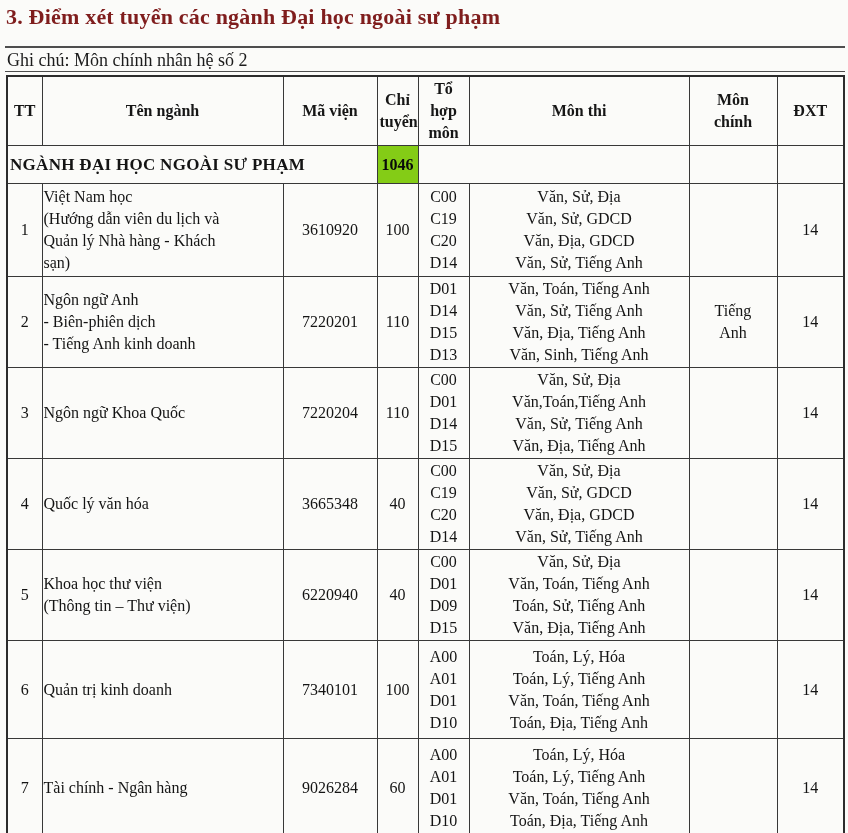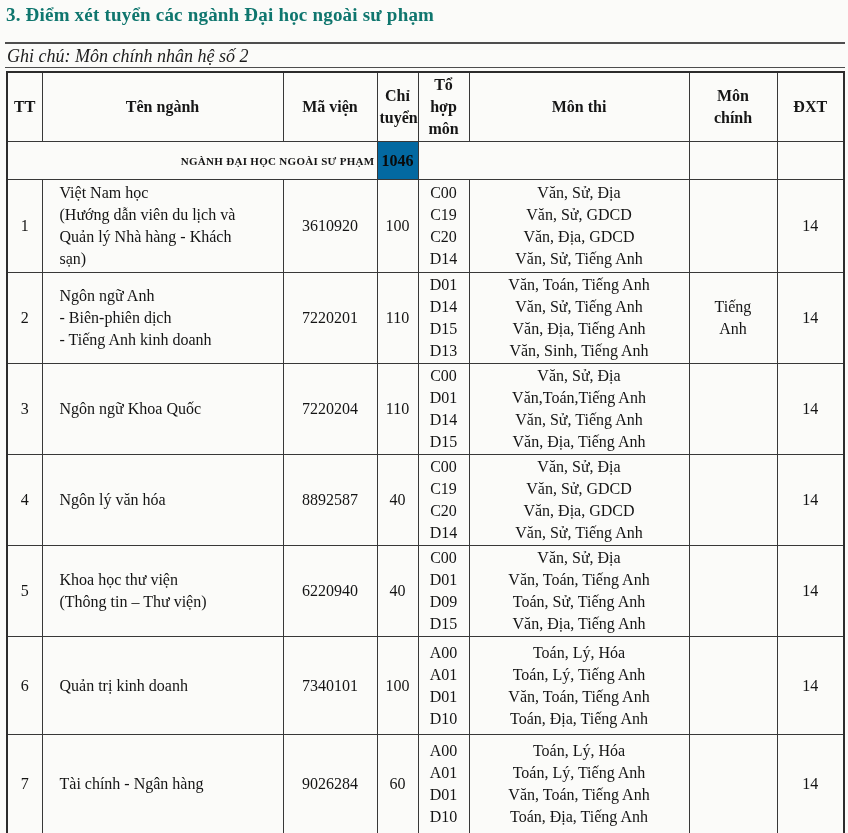--- a/index.html
+++ b/index.html
@@ -6,30 +6,29 @@
   body{
     width:848px;height:833px;
     background:#fbfbf9;
     font-family:"Liberation Serif","DejaVu Serif",serif;
     color:#141414;
     overflow:hidden;
   }
   .page{position:relative;width:848px;height:833px;}
   .title{
     margin:4px 0 16px 6px;
-    font-size:19px;
+    font-size:22px;
     font-weight:bold;
     letter-spacing:.2px;
-    color:#0f766e;
+    color:#7f1d1d;
   }
   .rule{height:0;border-top:2px solid #4e4e4e;margin-left:5px;width:840px;}
   .rule-top{margin-top:3px;}
   .note{
     margin:2px 0 0 7px;
-    font-style:italic;
     font-size:18px;
     color:#1c1c1c;
     height:20px;
   }
   .rule-table{border-top-width:1.5px;margin-top:1px;}
   table.admissions{
     margin:3px 0 0 6px;
     border-collapse:collapse;
     table-layout:fixed;
     width:837px;
@@ -42,23 +41,23 @@
     text-align:center;
     vertical-align:middle;
     padding:1px 2px;
     white-space:pre-line;
     overflow:hidden;
   }
   .admissions th{font-weight:bold;color:#161616;}
   tr.head-row{height:62px;}
   tr.section-row{height:38px;}
   tr.section-row td{font-weight:bold;}
-  td.sec-title{font-size:11px;letter-spacing:.3px;text-align:right;margin-top:23px;}
+  td.sec-title{font-size:17px;letter-spacing:.3px;text-align:left;margin-top:23px;}
   td.sec-total{background:#8f8f8f;color:#0a0a0a;}
-  td.c-name{text-align:left;padding-left:17px;}
+  td.c-name{text-align:left;padding-left:1px;}
   .h95{height:93px;} .h90a{height:88px;} .h90b{height:88px;} .h90c{height:88px;}
   .h93{height:91px;} .h100{height:98px;} .h102{height:100px;}
 </style>
 </head>
 <body>
 
 <div class="page">
   <h1 class="title">3. Điểm xét tuyển các ngành Đại học ngoài sư phạm</h1>
   <div class="rule rule-top"></div>
   <div class="note">Ghi chú: Môn chính nhân hệ số 2</div>
@@ -87,21 +86,21 @@
 môn</th>
         <th>Môn thi</th>
         <th>Môn
 chính</th>
         <th>ĐXT</th>
       </tr>
     </thead>
     <tbody>
       <tr class="section-row">
         <td class="sec-title" colspan="3">NGÀNH ĐẠI HỌC NGOÀI SƯ PHẠM</td>
-        <td class="sec-total" style="background: #0369a1;">1046</td>
+        <td class="sec-total" style="background: #84cc16;">1046</td>
         <td colspan="2"></td>
         <td></td>
         <td></td>
       </tr>
 
       <tr class="h95">
         <td>1</td>
         <td class="c-name">Việt Nam học
 (Hướng dẫn viên du lịch và
 Quản lý Nhà hàng - Khách
@@ -152,22 +151,22 @@
         <td>Văn, Sử, Địa
 Văn,Toán,Tiếng Anh
 Văn, Sử, Tiếng Anh
 Văn, Địa, Tiếng Anh</td>
         <td></td>
         <td>14</td>
       </tr>
 
       <tr class="h90c">
         <td>4</td>
-        <td class="c-name">Ngôn lý văn hóa</td>
-        <td>8892587</td>
+        <td class="c-name">Quốc lý văn hóa</td>
+        <td>3665348</td>
         <td>40</td>
         <td>C00
 C19
 C20
 D14</td>
         <td>Văn, Sử, Địa
 Văn, Sử, GDCD
 Văn, Địa, GDCD
 Văn, Sử, Tiếng Anh</td>
         <td></td>

